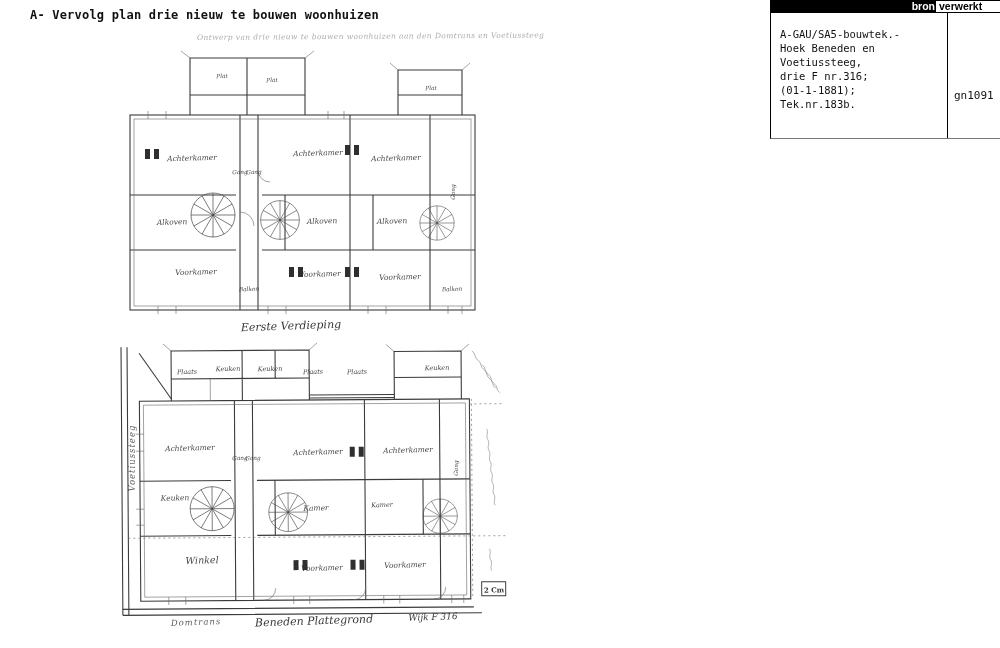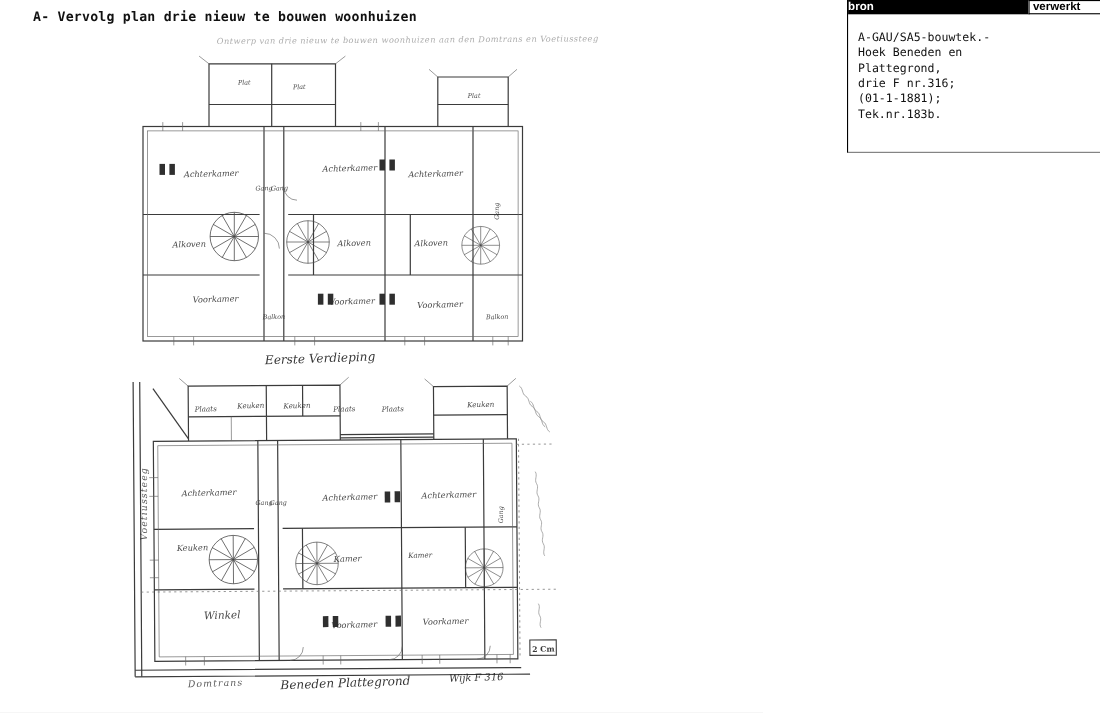--- a/index.html
+++ b/index.html
@@ -31,21 +31,21 @@
   .cap{position:absolute;transform:translate(-50%,-50%) rotate(-2deg);
        font:italic 11px "DejaVu Serif",serif;color:#1d1d1d;white-space:nowrap;opacity:.9;}
   .cap.sm{font-size:9px;}
 
   
   .catalog{position:absolute;left:770px;top:0;width:229px;height:138px;
            border-left:1.6px solid #000;border-right:1.6px solid #000;border-bottom:1px solid #777;
            background:#fff;}
   .cat-header{display:flex;height:13px;}
   .cat-h-left{width:164px;background:#000;color:#fff;font:700 10.5px "Liberation Sans",sans-serif;
-              text-align:left;line-height:13px;}
+              text-align:right;line-height:13px;}
   .cat-h-right{flex:1;border-left:1.6px solid #000;border-bottom:1.6px solid #000;border-top:1.6px solid #000;
                background:#fff;color:#000;font:700 10.5px "Liberation Sans",sans-serif;
                padding-left:3px;line-height:11px;}
   .cat-body{display:flex;height:125px;}
   .cat-cell-left{width:164px;padding:14px 3px 0 9px;font:10.5px/14px "DejaVu Sans Mono",monospace;color:#111;}
   .cat-cell-right{flex:1;border-left:1.6px solid #000;padding:76px 0 0 6px;
                   font:11px "DejaVu Sans Mono",monospace;color:#111;}
 </style>
 </head>
 <body>
@@ -208,21 +208,24 @@
 
   <div class="catalog">
     <div class="cat-header">
       <div class="cat-h-left">bron</div>
       <div class="cat-h-right">verwerkt</div>
     </div>
     <div class="cat-body">
       <div class="cat-cell-left">
         <div>A-GAU/SA5-bouwtek.-</div>
         <div>Hoek Beneden en</div>
-        <div>Plattegrond,</div>
+        <div>Voetiussteeg,</div>
         <div>drie F nr.316;</div>
         <div>(01-1-1881);</div>
         <div>Tek.nr.183b.</div>
       </div>
+      <div class="cat-cell-right">
+        <span>gn1091</span>
+      </div>
     </div>
   </div>
 
 </div>
 
 </body></html>

